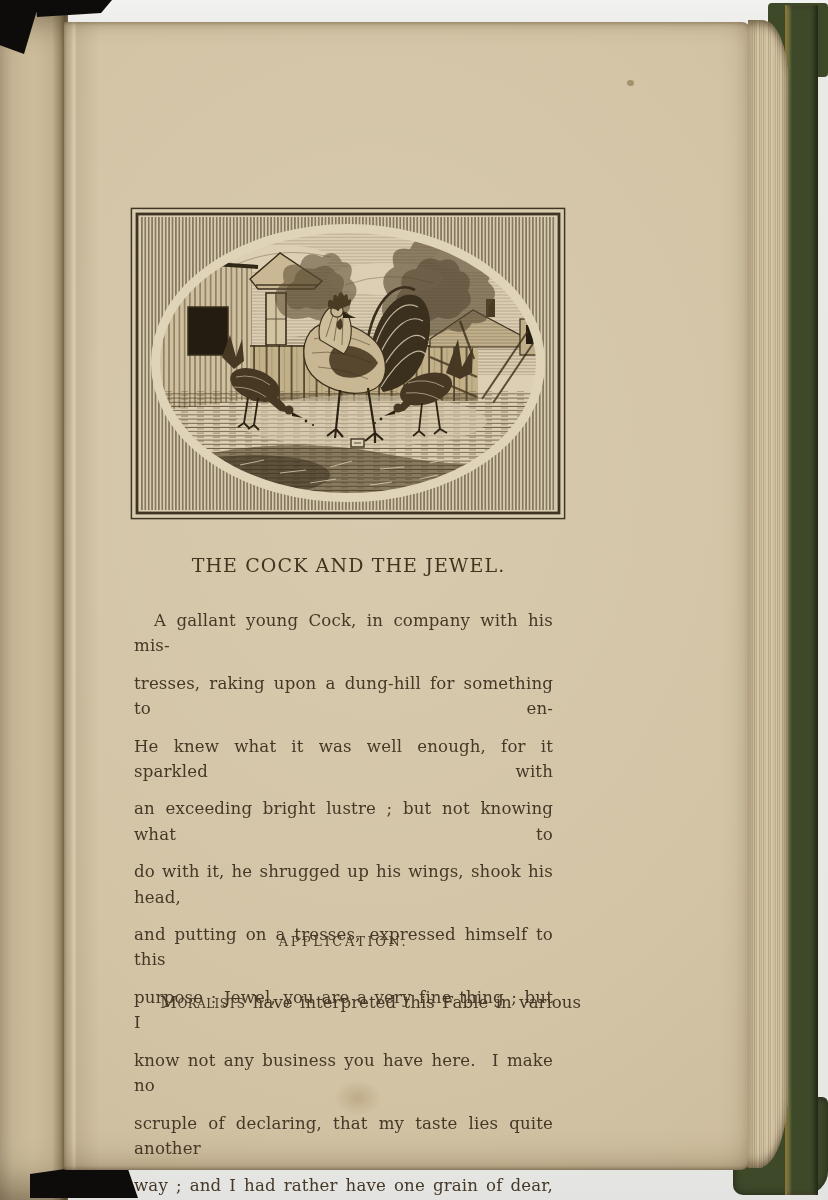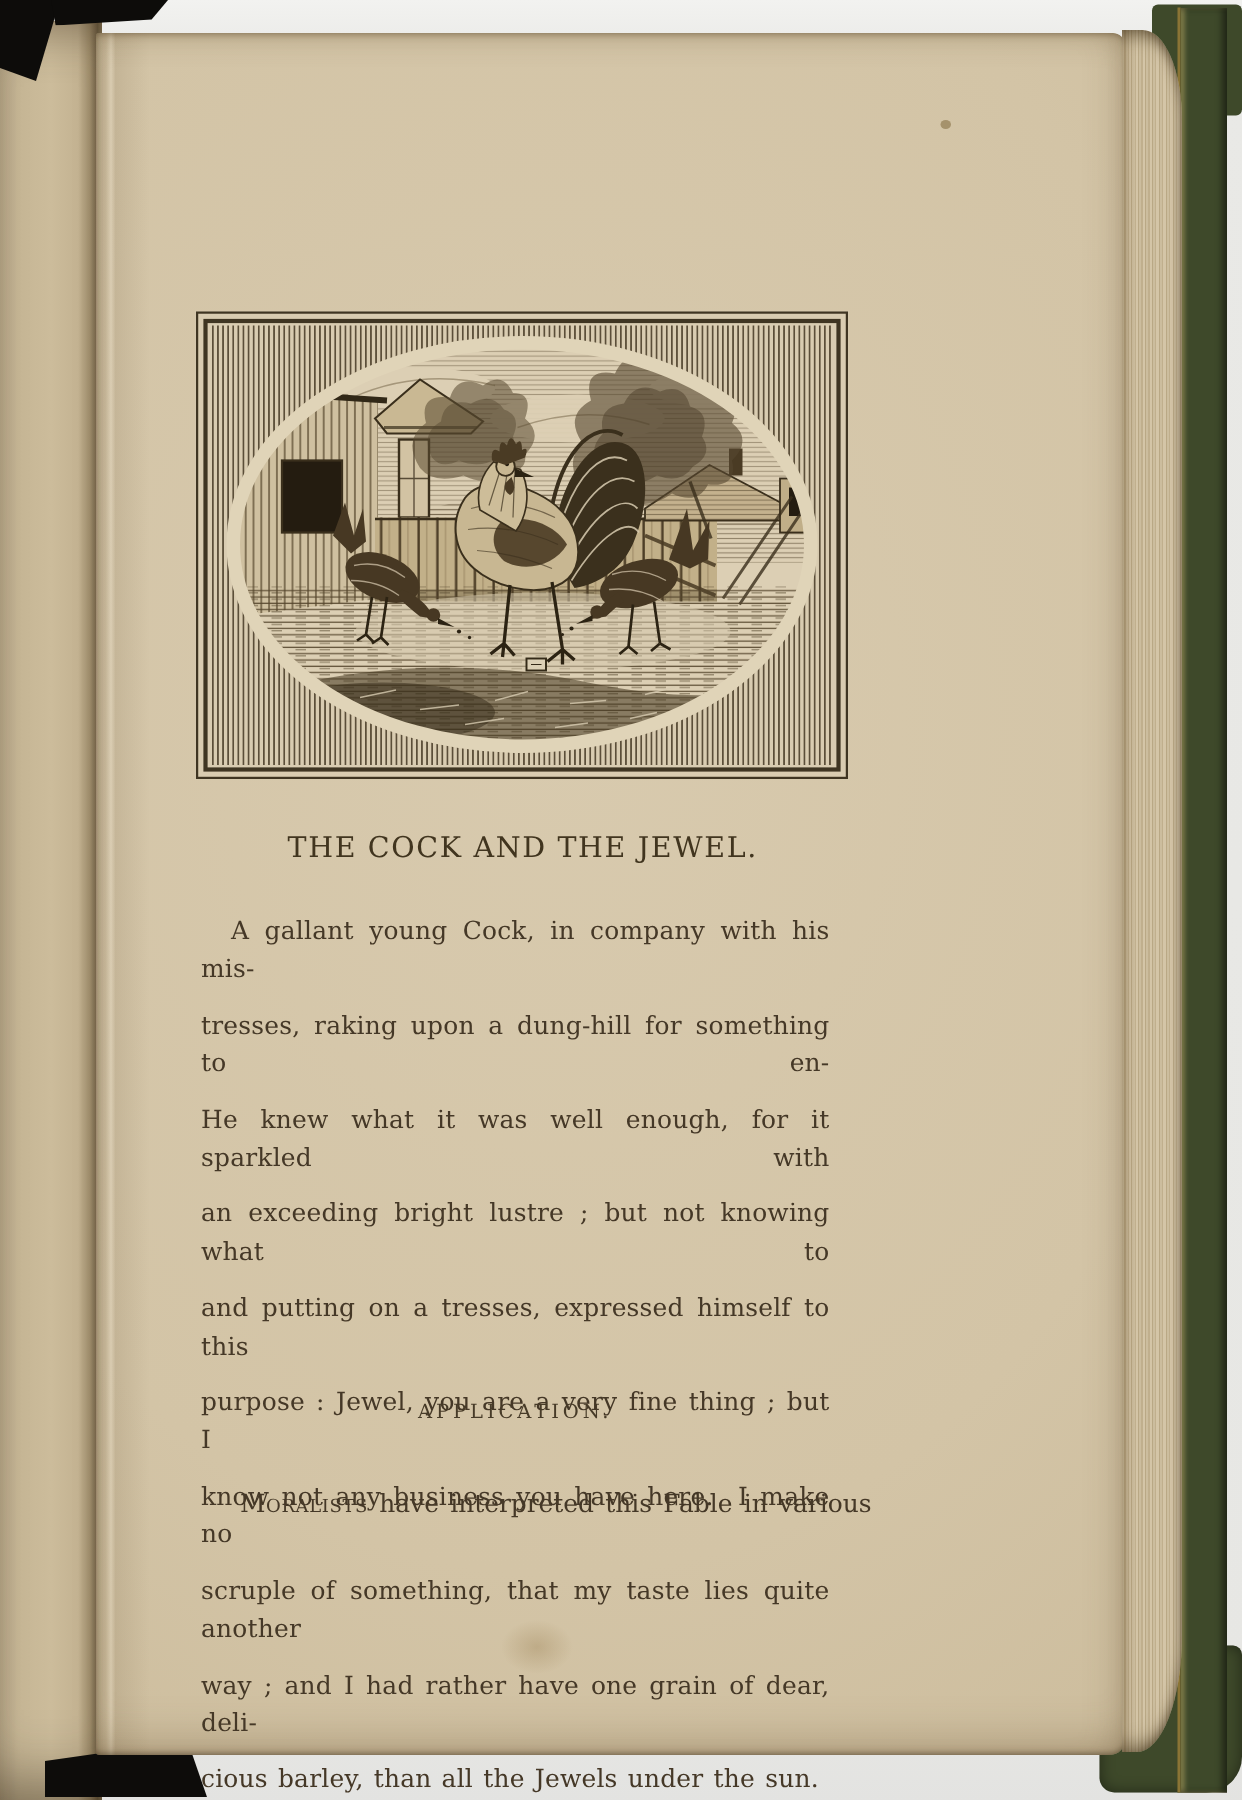--- a/index.html
+++ b/index.html
@@ -236,24 +236,25 @@
         </svg>
       </figure>
 
       <h1 class="fable-title">THE COCK AND THE JEWEL.</h1>
 
       <div class="bodytext">
         <p class="first">A gallant young Cock, in company with his mis-</p>
         <p>tresses, raking upon a dung-hill for something to en-</p>
         <p>He knew what it was well enough, for it sparkled with</p>
         <p>an exceeding bright lustre ; but not knowing what to</p>
+        <p>do with it, he shrugged up his wings, shook his head,</p>
         <p>and putting on a tresses, expressed himself to this</p>
         <p>purpose : Jewel, you are a very fine thing ; but I</p>
         <p>know not any business you have here.&nbsp; I make no</p>
-        <p>scruple of something, that my taste lies quite another</p>
+        <p>scruple of declaring, that my taste lies quite another</p>
         <p>way ; and I had rather have one grain of dear, deli-</p>
         <p class="parend">cious barley, than all the Jewels under the sun.</p>
       </div>
 
       <h2 class="app-head">APPLICATION.</h2>
 
       <p class="app-line"><span class="smallcaps">Moralists</span><span> have interpreted this Fable in various</span></p>
 
     </div>
   </div>

